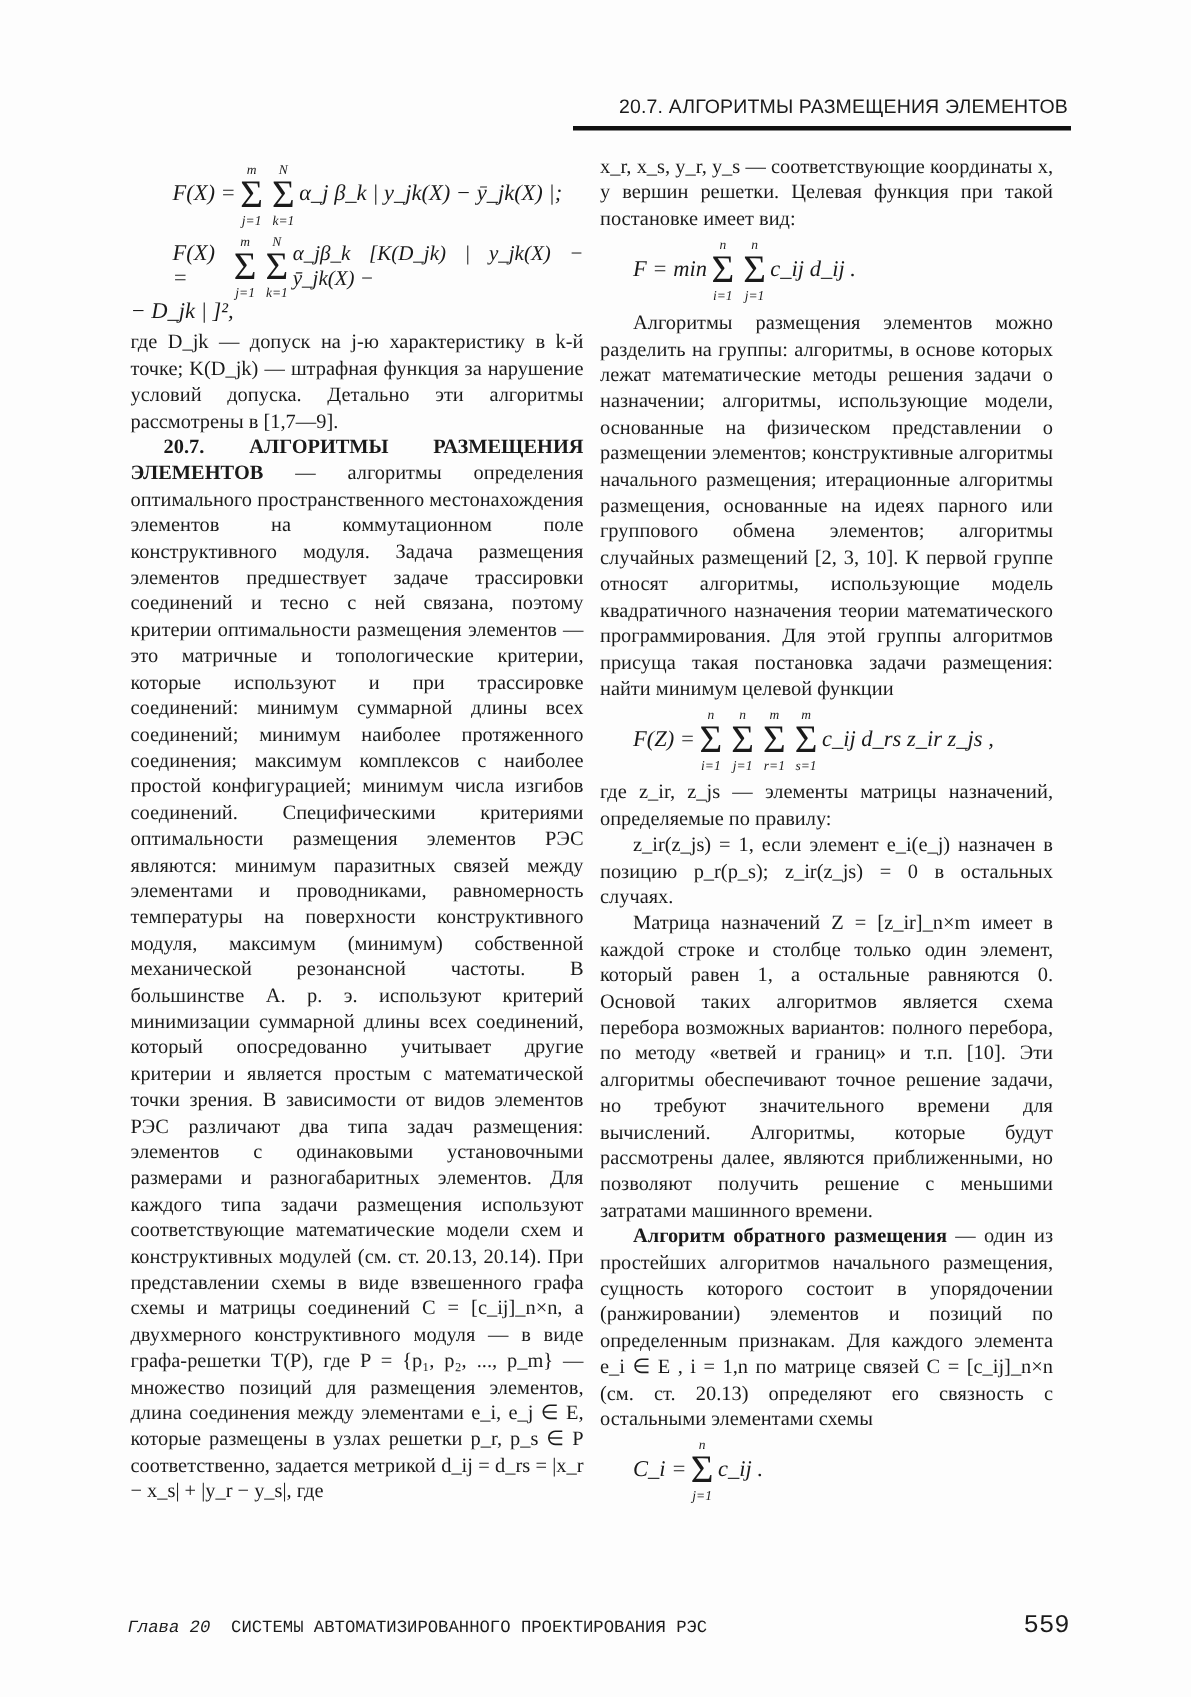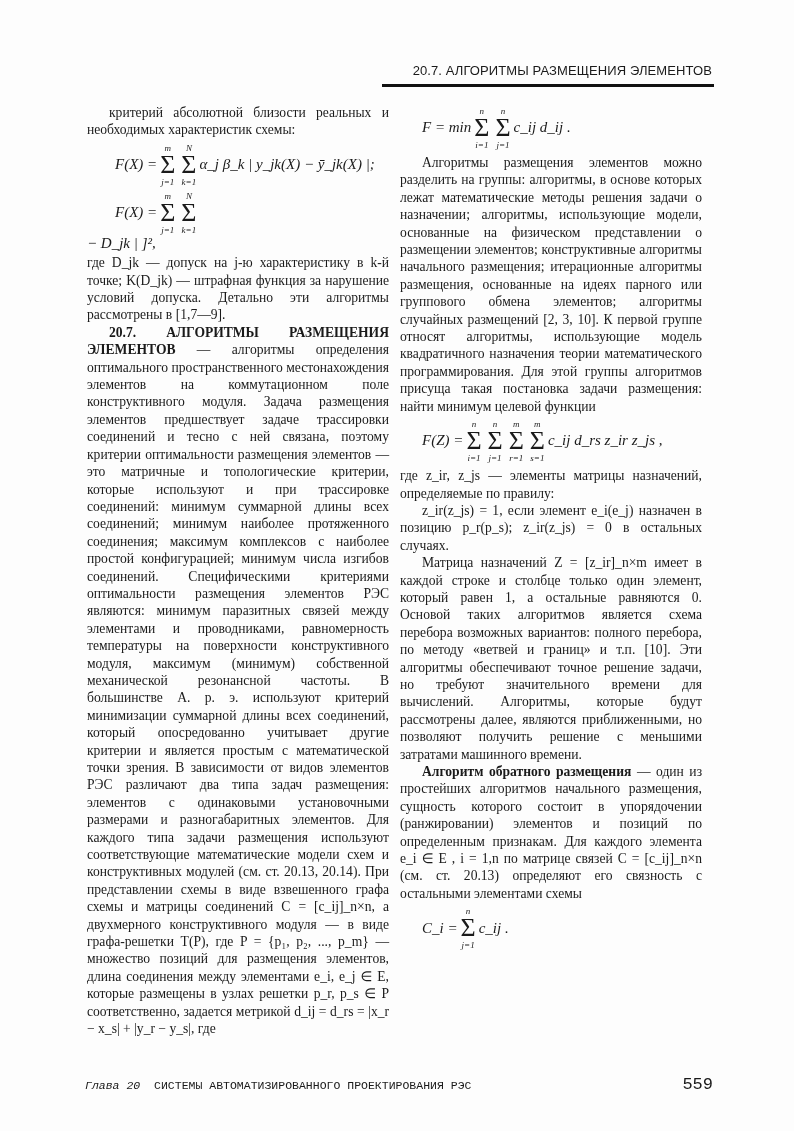--- a/index.html
+++ b/index.html
@@ -22,21 +22,20 @@
   .footer .chap { font-style:italic; }
   .footer .pg { font-size:17px;margin-top:44px; }
 </style>
 </head>
 <body>
 
 <div class="running-head"><span>20.7. АЛГОРИТМЫ РАЗМЕЩЕНИЯ ЭЛЕМЕНТОВ</span></div>
 <div class="head-rule"></div>
 
 <div class="col left">
-  <p class="ind">критерий абсолютной близости реальных и необходимых характеристик схемы:</p>
   <div class="formula" style="margin-left:28px">
     <i>F(X) = </i>
     <span class="sum">
         <span class="lim">m</span>
         <span class="sig">Σ</span>
         <span class="lim">j=1</span>
       </span>
     <span class="sum">
         <span class="lim">N</span>
         <span class="sig">Σ</span>
@@ -49,29 +48,31 @@
     <span class="sum">
         <span class="lim">m</span>
         <span class="sig">Σ</span>
         <span class="lim">j=1</span>
       </span>
     <span class="sum">
         <span class="lim">N</span>
         <span class="sig">Σ</span>
         <span class="lim">k=1</span>
       </span>
+    <i style="font-size:14px">α_jβ_k [K(D_jk) | y_jk(X) − ȳ_jk(X) −</i>
   </div>
   <div class="formula" style="margin:0 0 2px 0">
       <i>− D_jk | ]²,</i>
     </div>
   <p>где D_jk — допуск на j-ю характеристику в k-й точке; K(D_jk) — штрафная функция за нарушение условий допуска. Детально эти алгоритмы рассмотрены в [1,7—9].</p>
   <p class="ind"><span class="b">20.7. АЛГОРИТМЫ РАЗМЕЩЕНИЯ ЭЛЕМЕНТОВ</span><span> — алгоритмы определения оптимального пространственного местонахождения элементов на коммутационном поле конструктивного модуля. Задача размещения элементов предшествует задаче трассировки соединений и тесно с ней связана, поэтому критерии оптимальности размещения элементов — это матричные и топологические критерии, которые используют и при трассировке соединений: минимум суммарной длины всех соединений; минимум наиболее протяженного соединения; максимум комплексов с наиболее простой конфигурацией; минимум числа изгибов соединений. Специфическими критериями оптимальности размещения элементов РЭС являются: минимум паразитных связей между элементами и проводниками, равномерность температуры на поверхности конструктивного модуля, максимум (минимум) собственной механической резонансной частоты. В большинстве А. р. э. используют критерий минимизации суммарной длины всех соединений, который опосредованно учитывает другие критерии и является простым с математической точки зрения. В зависимости от видов элементов РЭС различают два типа задач размещения: элементов с одинаковыми установочными размерами и разногабаритных элементов. Для каждого типа задачи размещения используют соответствующие математические модели схем и конструктивных модулей (см. ст. 20.13, 20.14). При представлении схемы в виде взвешенного графа схемы и матрицы соединений C = [c_ij]_n×n, а двухмерного конструктивного модуля — в виде графа-решетки T(P), где P = {p₁, p₂, ..., p_m} — множество позиций для размещения элементов, длина соединения между элементами e_i, e_j ∈ E, которые размещены в узлах решетки p_r, p_s ∈ P соответственно, задается метрикой d_ij = d_rs = |x_r − x_s| + |y_r − y_s|, где</span></p>
 </div>
 
 <div class="col right">
+  <p>x_r, x_s, y_r, y_s — соответствующие координаты x, y вершин решетки. Целевая функция при такой постановке имеет вид:</p>
   <div class="formula" style="margin-left:22px">
     <i>F = min </i>
     <span class="sum">
         <span class="lim">n</span>
         <span class="sig">Σ</span>
         <span class="lim">i=1</span>
       </span>
     <span class="sum">
         <span class="lim">n</span>
         <span class="sig">Σ</span>

